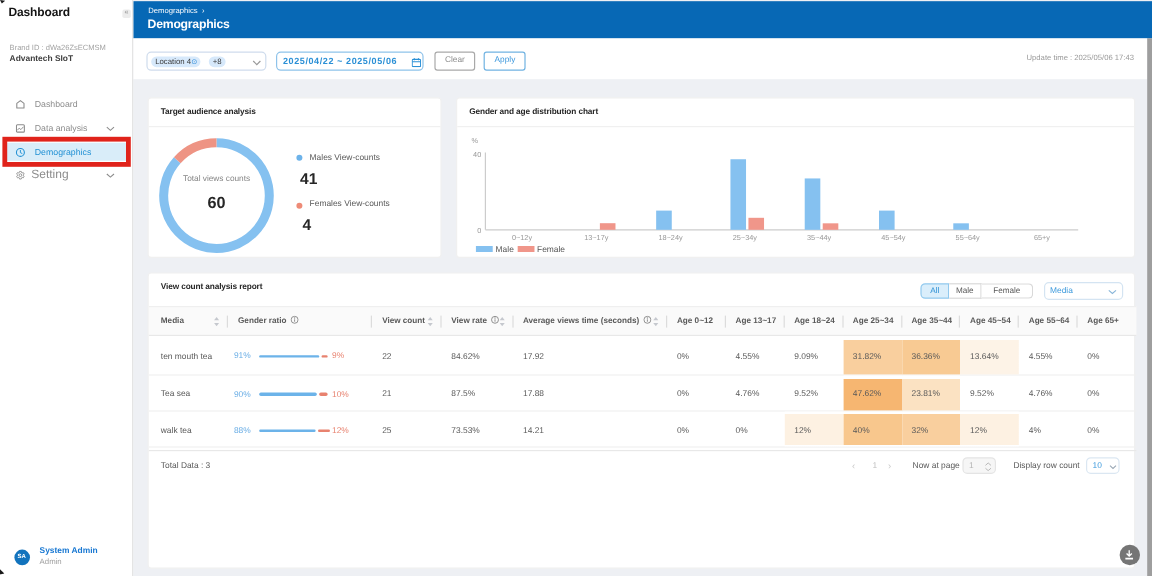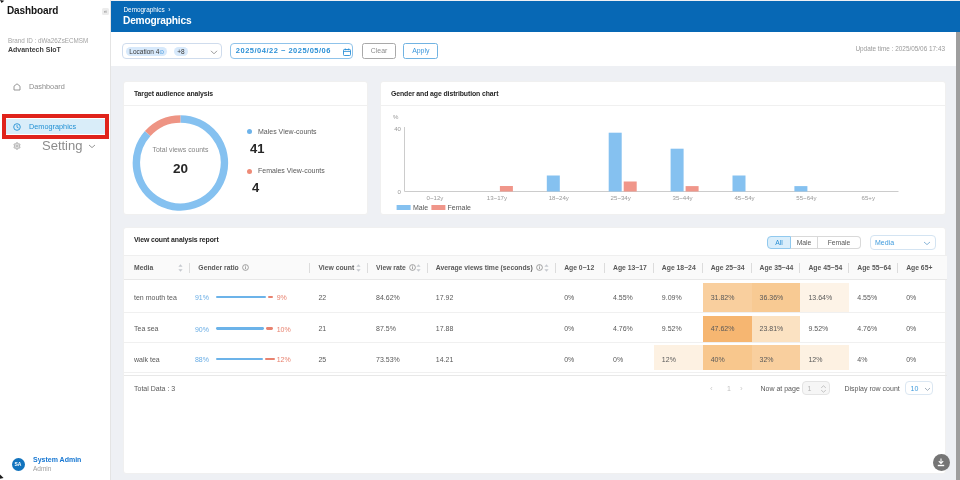--- a/index.html
+++ b/index.html
@@ -61,21 +61,21 @@
 
 <div class="card" style="left:123px; top:81px; width:244.5px; height:133.5px;">
   <div class="ctitle">Target audience analysis</div>
   <div class="csep"></div>
 
   <svg class="abs" style="left:8px; top:33px;" width="97" height="97" viewBox="0 0 97 97">
     <path d="M 48.4 4 A 44 44 0 1 1 15.70 18.56" stroke="#85c1f0" stroke-width="7.5" fill="none"></path>
     <path d="M 48.4 4 A 44 44 0 0 0 15.70 18.56" stroke="#ee9484" stroke-width="7.5" fill="none"></path>
   </svg>
   <div class="abs" style="left:16px; top:63.5px; width:81px; text-align:center; font-size:6.9px; color:#858585;">Total views counts</div>
-  <div class="abs" style="left:16px; top:78.5px; width:81px; text-align:center; font-size:13.5px; font-weight:bold; color:#262626;">20</div>
+  <div class="abs" style="left:16px; top:78.5px; width:81px; text-align:center; font-size:13.5px; font-weight:bold; color:#262626;">60</div>
 
   <div class="abs" style="left:123px; top:47px; width:5px; height:5px; border-radius:50%; background:#6db3ea;"></div>
   <div class="abs" style="left:134px; top:45.5px; font-size:7px; color:#595959;">Males View-counts</div>
   <div class="abs" style="left:126px; top:58.5px; font-size:13px; font-weight:bold; color:#262626;">41</div>
   <div class="abs" style="left:123px; top:86.5px; width:5px; height:5px; border-radius:50%; background:#ee8b77;"></div>
   <div class="abs" style="left:134px; top:85px; font-size:7px; color:#595959;">Females View-counts</div>
   <div class="abs" style="left:128px; top:98px; font-size:13px; font-weight:bold; color:#262626;">4</div>
 </div>
 
 <div class="card" style="left:380px; top:81px; width:566px; height:133.5px;">
@@ -265,34 +265,44 @@
   <div class="abs" style="left:102px; top:7.5px; width:7px; height:7px; background:#ececec; border-radius:1.5px; text-align:center; line-height:6.5px; font-size:6px; color:#8c8c8c;">«</div>
   <div class="abs" style="left:8px; top:37px; font-size:6.3px; color:#a3a3a3;">Brand ID : dWa26ZsECMSM</div>
   <div class="abs" style="left:8px; top:45.5px; font-size:7px; font-weight:bold; color:#404040;">Advantech SIoT</div>
 
   <div class="abs" style="left:0; top:77px; width:111px; height:20px;">
     <svg class="abs" style="left:13px; top:6px;" width="8" height="8" viewBox="0 0 8 8">
           <path d="M1 7 V3.2 L4 0.8 L7 3.2 V7 Z" stroke="#8c8c8c" stroke-width="0.9" fill="none" stroke-linejoin="round"></path>
         </svg>
     <div class="abs" style="left:29px; top:0; height:20px; line-height:20px; font-size:7.3px; color:#8c8c8c;">Dashboard</div>
   </div>
+  <div class="abs" style="left:0; top:96.8px; width:111px; height:20px;">
+    <svg class="abs" style="left:13px; top:6px;" width="8" height="8" viewBox="0 0 8 8">
+          <rect x="0.7" y="0.9" width="6.6" height="6.2" rx="0.8" stroke="#8c8c8c" stroke-width="0.9" fill="none"></rect>
+          <path d="M1.4 5.6 L3 3.8 L4.4 5 L6.6 2.6" stroke="#8c8c8c" stroke-width="0.8" fill="none"></path>
+        </svg>
+    <div class="abs" style="left:29px; top:0; height:20px; line-height:20px; font-size:7.3px; color:#8c8c8c;">Data analysis</div>
+    <svg class="abs" style="left:88px; top:8px;" width="8" height="5" viewBox="0 0 8 5">
+          <path d="M1 1 L4 3.6 L7 1" stroke="#8c8c8c" stroke-width="0.9" fill="none"></path>
+        </svg>
+  </div>
   <div class="abs" style="left:4px; top:118.5px; width:102.5px; height:15.5px; background:#d9edf9; border-radius:2px;">
     <svg class="abs" style="left:9px; top:4px;" width="8" height="8" viewBox="0 0 8 8">
           <circle cx="4" cy="4" r="3.3" stroke="#2291d4" stroke-width="0.9" fill="none"></circle>
           <path d="M4 2 V4.2 L5.6 5" stroke="#2291d4" stroke-width="0.8" fill="none"></path>
         </svg>
     <div class="abs" style="left:25px; top:0; height:15.5px; line-height:15.5px; font-size:7.3px; color:#2291d4;">Demographics</div>
   </div>
   <div class="abs" style="left:1.5px; top:114px; width:107.5px; height:24.5px; border:4.5px solid #e0231b;"></div>
   <div class="abs" style="left:0; top:136.4px; width:111px; height:20px;">
     <svg class="abs" style="left:13px; top:6px;" width="8" height="8" viewBox="0 0 24 24">
           <path fill="none" stroke="#8c8c8c" stroke-width="2.2" d="M19.14 12.94c.04-.3.06-.61.06-.94 0-.32-.02-.64-.07-.94l2.03-1.58c.18-.14.23-.41.12-.61l-1.92-3.32c-.12-.22-.37-.29-.59-.22l-2.39.96c-.5-.38-1.03-.7-1.62-.94l-.36-2.54c-.04-.24-.24-.41-.48-.41h-3.84c-.24 0-.43.17-.47.41l-.36 2.54c-.59.24-1.13.57-1.62.94l-2.39-.96c-.22-.08-.47 0-.59.22L2.74 8.87c-.12.21-.08.47.12.61l2.03 1.58c-.05.3-.09.63-.09.94s.02.64.07.94l-2.03 1.58c-.18.14-.23.41-.12.61l1.92 3.32c.12.22.37.29.59.22l2.39-.96c.5.38 1.03.7 1.62.94l.36 2.54c.05.24.24.41.48.41h3.84c.24 0 .44-.17.47-.41l.36-2.54c.59-.24 1.13-.56 1.62-.94l2.39.96c.22.08.47 0 .59-.22l1.92-3.32c.12-.22.07-.47-.12-.61l-2.01-1.58z"></path>
           <circle cx="12" cy="12" r="3.4" fill="none" stroke="#8c8c8c" stroke-width="2.2"></circle>
         </svg>
-    <div class="abs" style="left:42px; top:0; height:20px; line-height:20px; font-size:13px; color:#8c8c8c;text-align:center;">Setting</div>
+    <div class="abs" style="left:26px; top:0; height:20px; line-height:20px; font-size:10px; color:#8c8c8c;text-align:center;">Setting</div>
     <svg class="abs" style="left:88px; top:8px;" width="8" height="5" viewBox="0 0 8 5">
           <path d="M1 1 L4 3.6 L7 1" stroke="#8c8c8c" stroke-width="0.9" fill="none"></path>
         </svg>
   </div>
 
   <div class="abs" style="left:11.5px; top:458px; width:13px; height:13px; border-radius:50%; background:#1273bd; text-align:center; line-height:13px; font-size:5px; font-weight:bold; color:#fff;">SA</div>
   <div class="abs" style="left:33px; top:455.5px; font-size:7px; font-weight:bold; color:#1777d2;">System Admin</div>
   <div class="abs" style="left:33px; top:464.5px; font-size:6.5px; color:#9e9e9e;">Admin</div>
 </div>
 

